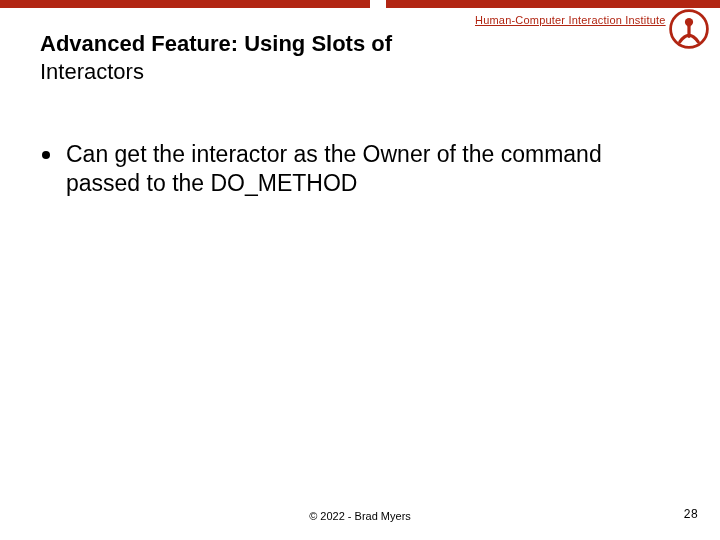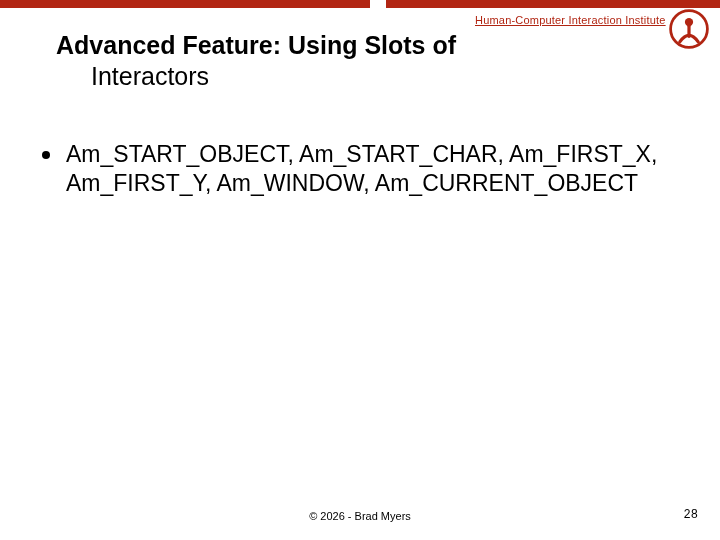--- a/index.html
+++ b/index.html
@@ -35,28 +35,28 @@
   .logo {
     position: absolute;
     top: 6px;
     right: 8px;
     width: 46px;
     height: 46px;
   }
   .title {
     position: absolute;
     top: 30px;
-    left: 56px;
+    left: 40px;
     width: 560px;
-    font-size: 25px;
+    font-size: 22px;
     font-weight: 700;
     line-height: 1.25;
     color: #000;
   }
-  .title .line2 { font-weight: 400; margin-left: 35px; }
+  .title .line2 { font-weight: 400; }
   .bullets {
     position: absolute;
     top: 140px;
     left: 40px;
     width: 640px;
     list-style: none;
   }
   .bullets li {
     position: relative;
     padding-left: 26px;
@@ -108,17 +108,17 @@
   <path d="M30 78 Q50 50 70 78" fill="none" stroke="#b12512" stroke-width="7" stroke-linecap="round"></path>
   <line x1="50" y1="44" x2="50" y2="66" stroke="#b12512" stroke-width="7" stroke-linecap="round"></line>
 </svg>
 
 <div class="title">
   <span>Advanced Feature: Using Slots of</span><br>
   <span class="line2">Interactors</span>
 </div>
 
 <ul class="bullets">
-  <li><span>Am_START_OBJECT, Am_START_CHAR, Am_FIRST_X, Am_FIRST_Y, Am_WINDOW, Am_CURRENT_OBJECT</span></li>
+  <li><span>Can get the interactor as the Owner of the command passed to the DO_METHOD</span></li>
 </ul>
 
-<div class="footer-copy">© 2026 - Brad Myers</div>
+<div class="footer-copy">© 2022 - Brad Myers</div>
 <div class="footer-pagenum">28</div>
 
 </body></html>

